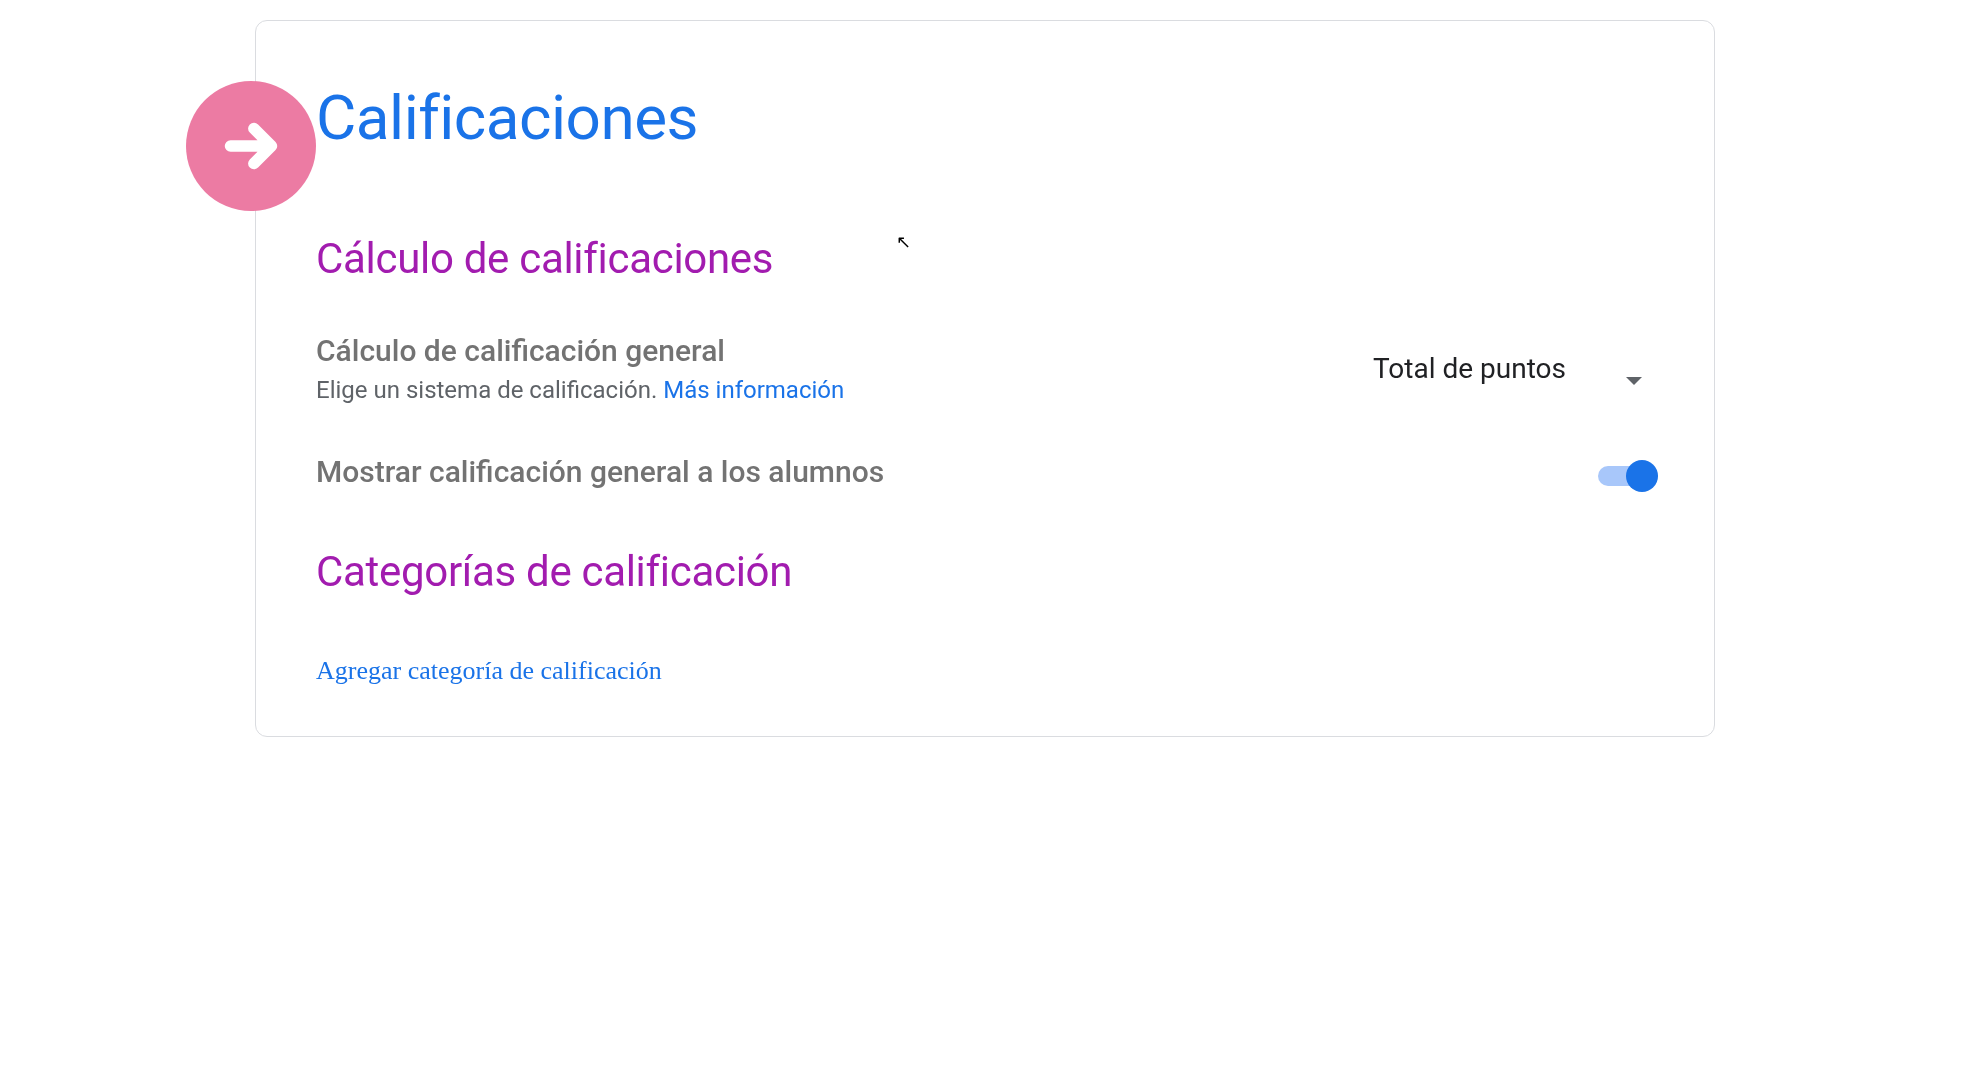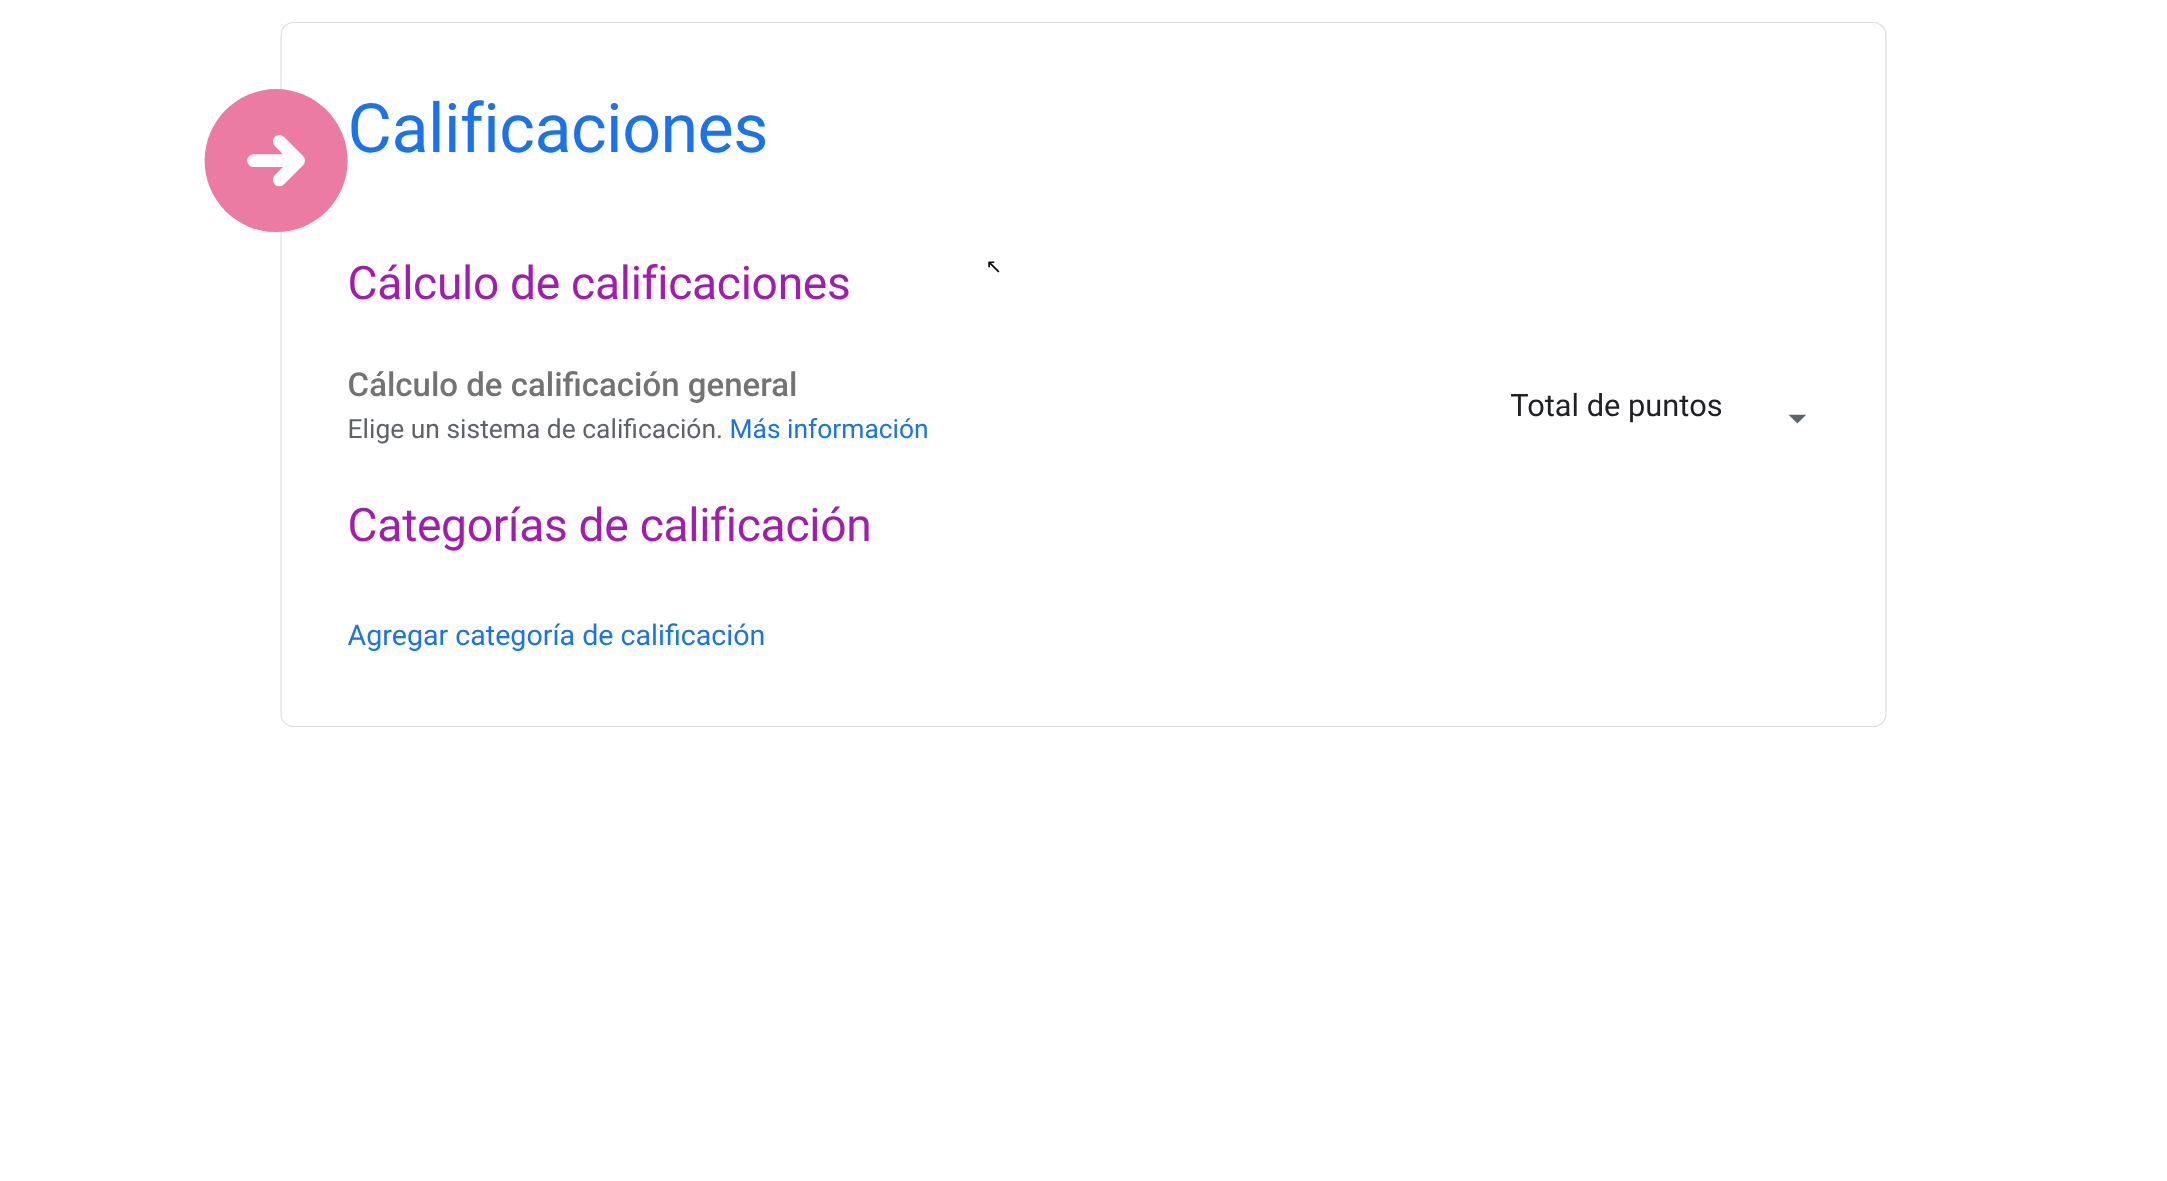--- a/index.html
+++ b/index.html
@@ -8,21 +8,21 @@
       padding: 0;
     }
     body {
       font-family: 'Google Sans', Roboto, Arial, sans-serif;
       background: #fff;
       padding: 20px 40px;
     }
     .card {
       border: 1px solid #dadce0;
       border-radius: 12px;
-      padding: 60px 60px 67px 60px;
+      padding: 60px 60px 50px 60px;
       max-width: 1460px;
       margin: 0 auto;
       position: relative;
     }
     .arrow-badge {
       position: absolute;
       left: -70px;
       top: 60px;
       width: 130px;
       height: 130px;
@@ -105,20 +105,21 @@
       height: 32px;
       background: #1a73e8;
       border-radius: 50%;
     }
     .add-link {
       font-size: 26px;
       color: #1a73e8;
       cursor: pointer;
       display: inline-block;
       margin-top: 10px;
+      font-family: Liberation Serif, serif;
     }
     .section-spacer {
       margin-top: 46px;
     }
     .cursor-pointer {
       position: absolute;
       left: 640px;
       top: 210px;
       font-size: 18px;
       color: #000;
@@ -146,18 +147,24 @@
       <div class="setting-description">
         <span>Elige un sistema de calificación. </span><span class="link">Más información</span>
       </div>
     </div>
     <div class="dropdown">
       <span class="dropdown-label">Total de puntos</span>
       <span class="dropdown-arrow"></span>
     </div>
   </div>
 
+  <div class="setting-row">
+    <div class="setting-label">Mostrar calificación general a los alumnos</div>
+    <div class="toggle">
+      <div class="toggle-knob"></div>
+    </div>
+  </div>
 
   <div class="section-spacer">
     <h2 class="section-heading">Categorías de calificación</h2>
     <span class="add-link">Agregar categoría de calificación</span>
   </div>
 </div>
 
 </body></html>

